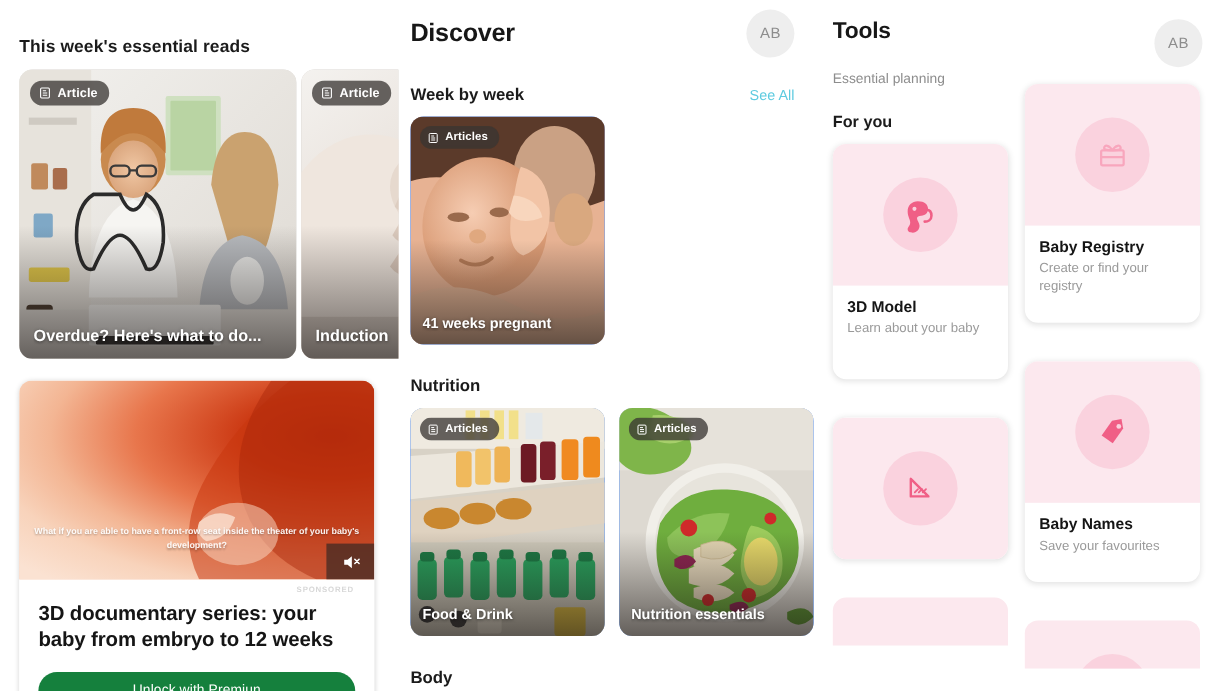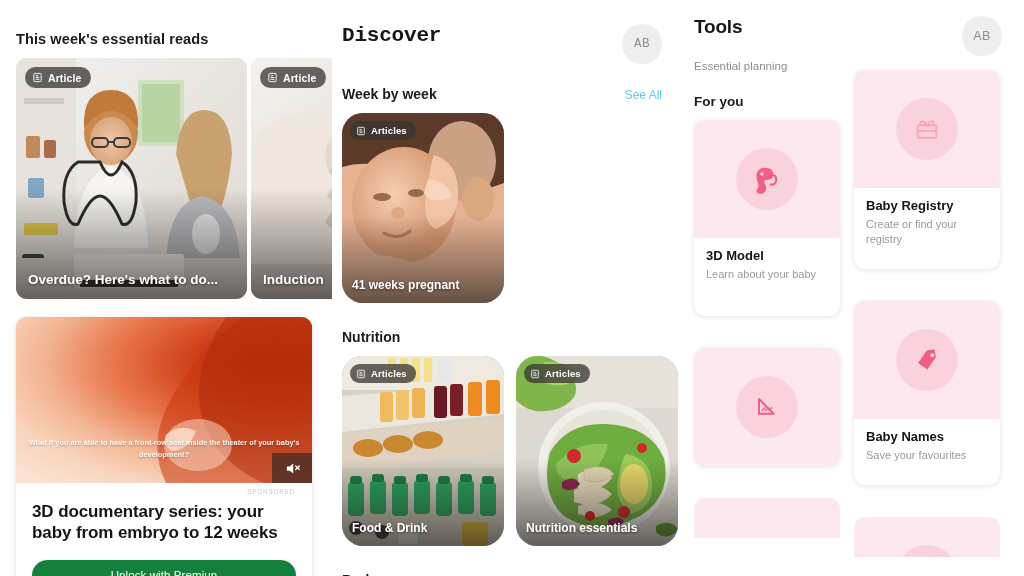--- a/index.html
+++ b/index.html
@@ -114,44 +114,43 @@
 
   
   .col-discover {
     position: relative;
     width: 350px; height: 576px;
     padding: 0 20px 0 10px;
     flex: 0 0 350px;
     overflow: hidden;
   }
   .disc-head {
-    display: flex; align-items: flex-start; justify-content: space-between;
-    padding-top: 24px;
-    font-family: Liberation Mono, monospace;
+    display: flex; align-items: center; justify-content: space-between;
+    padding-top: 8px;
   }
   .disc-title { font-size: 21px; font-weight: bold; color:#171717; letter-spacing:-.2px; }
   .avatar {
     width: 40px; height: 40px; border-radius: 50%;
     background: #eeeeee;
     display:flex; align-items:center; justify-content:center;
     color:#8d8d8d; font-size: 12.5px; letter-spacing:.4px;
   }
   .sec-row {
     display:flex; align-items:baseline; justify-content:space-between;
     margin-top: 22px;
   }
   .sec-title { font-size: 14px; font-weight: bold; color:#1b1b1b; }
   .see-all { font-size: 12px; color:#5ecbe0; font-weight: normal; cursor: pointer; }
   .sec-title.plain { margin-top: 26px; display:block; }
 
   .disc-rail { display:flex; gap: 12px; margin-top: 11px; }
   .disc-card {
     position: relative;
     flex: 0 0 162px; height: 190px;
-    border-radius: 21px; overflow: hidden;
+    border-radius: 11px; overflow: hidden;
     background:#3b82f6;
   }
   .disc-card .badge { font-size: 9.5px; height: 19px; top: 8px; left: 8px; padding: 0 9px 0 6px;}
   .dc-title {
     position:absolute; left:10px; right:8px; bottom: 11px;
     color:#fff; font-size: 12px; font-weight: bold;
     text-shadow: 0 1px 3px rgba(0,0,0,.55);
     white-space: nowrap; overflow:hidden;
   }
 

